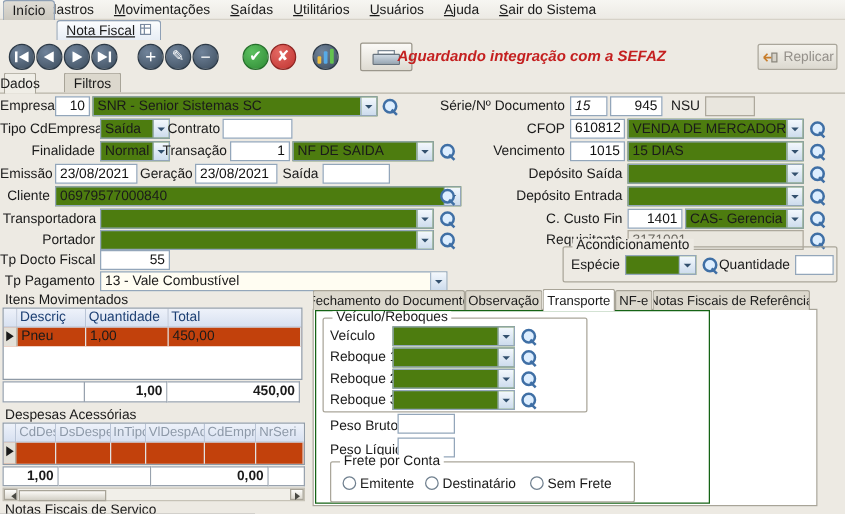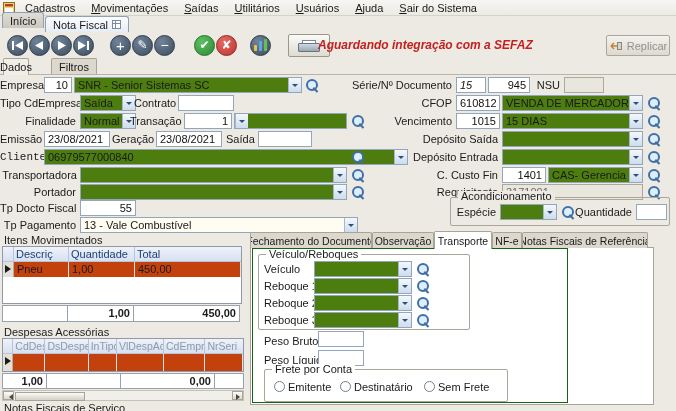--- a/index.html
+++ b/index.html
@@ -5,21 +5,21 @@
 *{margin:0;padding:0;box-sizing:border-box;}
 body{margin:0;background:#9a9a9a;}
 .app{position:relative;width:676px;height:411px;background:#edeae3;font-family:"Liberation Sans",sans-serif;font-size:11px;color:#1a1a1a;overflow:hidden;}
 
 .menubar{position:absolute;left:0;top:0;width:676px;height:16px;background:linear-gradient(#f7f6f2,#eceae4);border-bottom:1px solid #d6d2c8;display:flex;align-items:center;padding-left:3px;}
 .menu-item{padding:1px 8px;white-space:nowrap;cursor:default;}
 .menu-item::first-letter{text-decoration:underline;}
 .appicon{width:12px;height:12px;display:inline-block;margin-right:2px;}
 
 .doctab{position:absolute;height:16px;border:1px solid #8fa0b5;border-bottom:none;border-radius:3px 3px 0 0;background:linear-gradient(#e0ddd6,#cbc8bf);display:flex;align-items:center;justify-content:center;gap:4px;padding:0 7px;z-index:2;}
-.doctab.active{background:linear-gradient(#fcfdfe,#e7edf5);}
+.doctab.active{background:linear-gradient(#fcfdfe,#e7edf5);text-decoration:underline;}
 
 .tbtn{position:absolute;top:35px;width:21px;height:21px;border-radius:50%;background:radial-gradient(circle at 35% 30%,#70839a,#3c4c5c);border:1px solid #2c3946;color:#fff;display:flex;align-items:center;justify-content:center;font-size:12px;line-height:19px;cursor:default;}
 .tbtn.green{background:radial-gradient(circle at 35% 30%,#5cc060,#2e8a34);border-color:#256e2a;}
 .tbtn.red{background:radial-gradient(circle at 35% 30%,#e46a64,#c03330);border-color:#8e2522;}
 .tbtn .bar{display:inline-block;width:3px;margin:0 1px;border-radius:1px;}
 .b1{height:6px;background:#f0c040;}
 .b2{height:10px;background:#56aae8;}
 .b3{height:12px;background:#63c24e;}
 .chart{align-items:flex-end;padding-bottom:4px;}
 .printbtn{position:absolute;left:288px;top:34px;width:42px;height:23px;border:1px solid #9b978c;border-radius:2px;background:linear-gradient(#fbfaf7,#dedbd2);display:flex;flex-direction:column;align-items:center;justify-content:center;}
@@ -92,21 +92,21 @@
     </span>
     <span class="menu-item">Cadastros</span>
     <span class="menu-item">Movimentações</span>
     <span class="menu-item">Saídas</span>
     <span class="menu-item">Utilitários</span>
     <span class="menu-item">Usuários</span>
     <span class="menu-item">Ajuda</span>
     <span class="menu-item">Sair do Sistema</span>
   </div>
 
-  <div class="doctab" style="left:2px;top:12px;">
+  <div class="doctab" style="left:2px;top:0;">
     <span>Início</span>
   </div>
   <div class="doctab active" style="left:45px;top:16px;">
     <span>Nota Fiscal</span>
     <span>
       <svg width="9" height="9">
           <rect x="0.5" y="0.5" width="8" height="8" fill="#fff" stroke="#7a8aa0"></rect>
           <path d="M0.5 3.5 H8.5 M3.5 0.5 V8.5" stroke="#7a8aa0"></path>
         </svg>
     </span>
@@ -204,20 +204,21 @@
   <span class="mag" style="left:646px;top:95px;"></span>
 
   <div class="lbl" style="left:0;top:113px;width:76px;">Finalidade</div>
   <div class="combo" style="left:80px;top:113px;width:56px;">
     <span class="ct">Normal</span>
       <span class="cb"></span>
   </div>
   <div class="lbl" style="left:130px;top:113px;width:50px;">Transação</div>
   <input class="inp num" style="left: 184px; top: 113px; width: 48px;" value="1">
   <div class="combo" style="left:234px;top:113px;width:113px;">
+    <span class="ct">NF DE SAIDA</span>
       <span class="cb"></span>
   </div>
   <span class="mag" style="left:350px;top:113px;"></span>
   <div class="lbl" style="left:392px;top:113px;width:60px;">Vencimento</div>
   <input class="inp num" style="left: 456px; top: 113px; width: 44px;" value="1015">
   <div class="combo" style="left:502px;top:113px;width:141px;">
     <span class="ct">15 DIAS</span>
       <span class="cb"></span>
   </div>
   <span class="mag" style="left:646px;top:113px;"></span>
@@ -228,22 +229,22 @@
   <input class="inp" style="left: 156px; top: 131px; width: 66px;" value="23/08/2021">
   <div class="lbl" style="left:226px;top:131px;width:28px;">Saída</div>
   <input class="inp" style="left: 258px; top: 131px; width: 54px;" value="">
   <div class="lbl" style="left:410px;top:131px;width:88px;">Depósito Saída</div>
   <div class="combo" style="left:502px;top:131px;width:141px;">
     <span class="ct"></span>
       <span class="cb"></span>
   </div>
   <span class="mag" style="left:646px;top:131px;"></span>
 
-  <div class="lbl" style="left:0;top:149px;width:40px;font-family:Liberation Mono, monospace;">Cliente</div>
-  <div class="combo" style="left:44px;top:149px;width:364px;">
+  <div class="lbl" style="left:0;top:149px;width:40px;">Cliente</div>
+  <div class="combo" style="left:44px;top:149px;width:325px;">
     <span class="ct">06979577000840</span>
       <span class="cb"></span>
   </div>
   <span class="mag" style="left:350px;top:149px;"></span>
   <div class="lbl" style="left:402px;top:149px;width:96px;">Depósito Entrada</div>
   <div class="combo" style="left:502px;top:149px;width:141px;">
     <span class="ct"></span>
       <span class="cb"></span>
   </div>
   <span class="mag" style="left:646px;top:149px;"></span>

